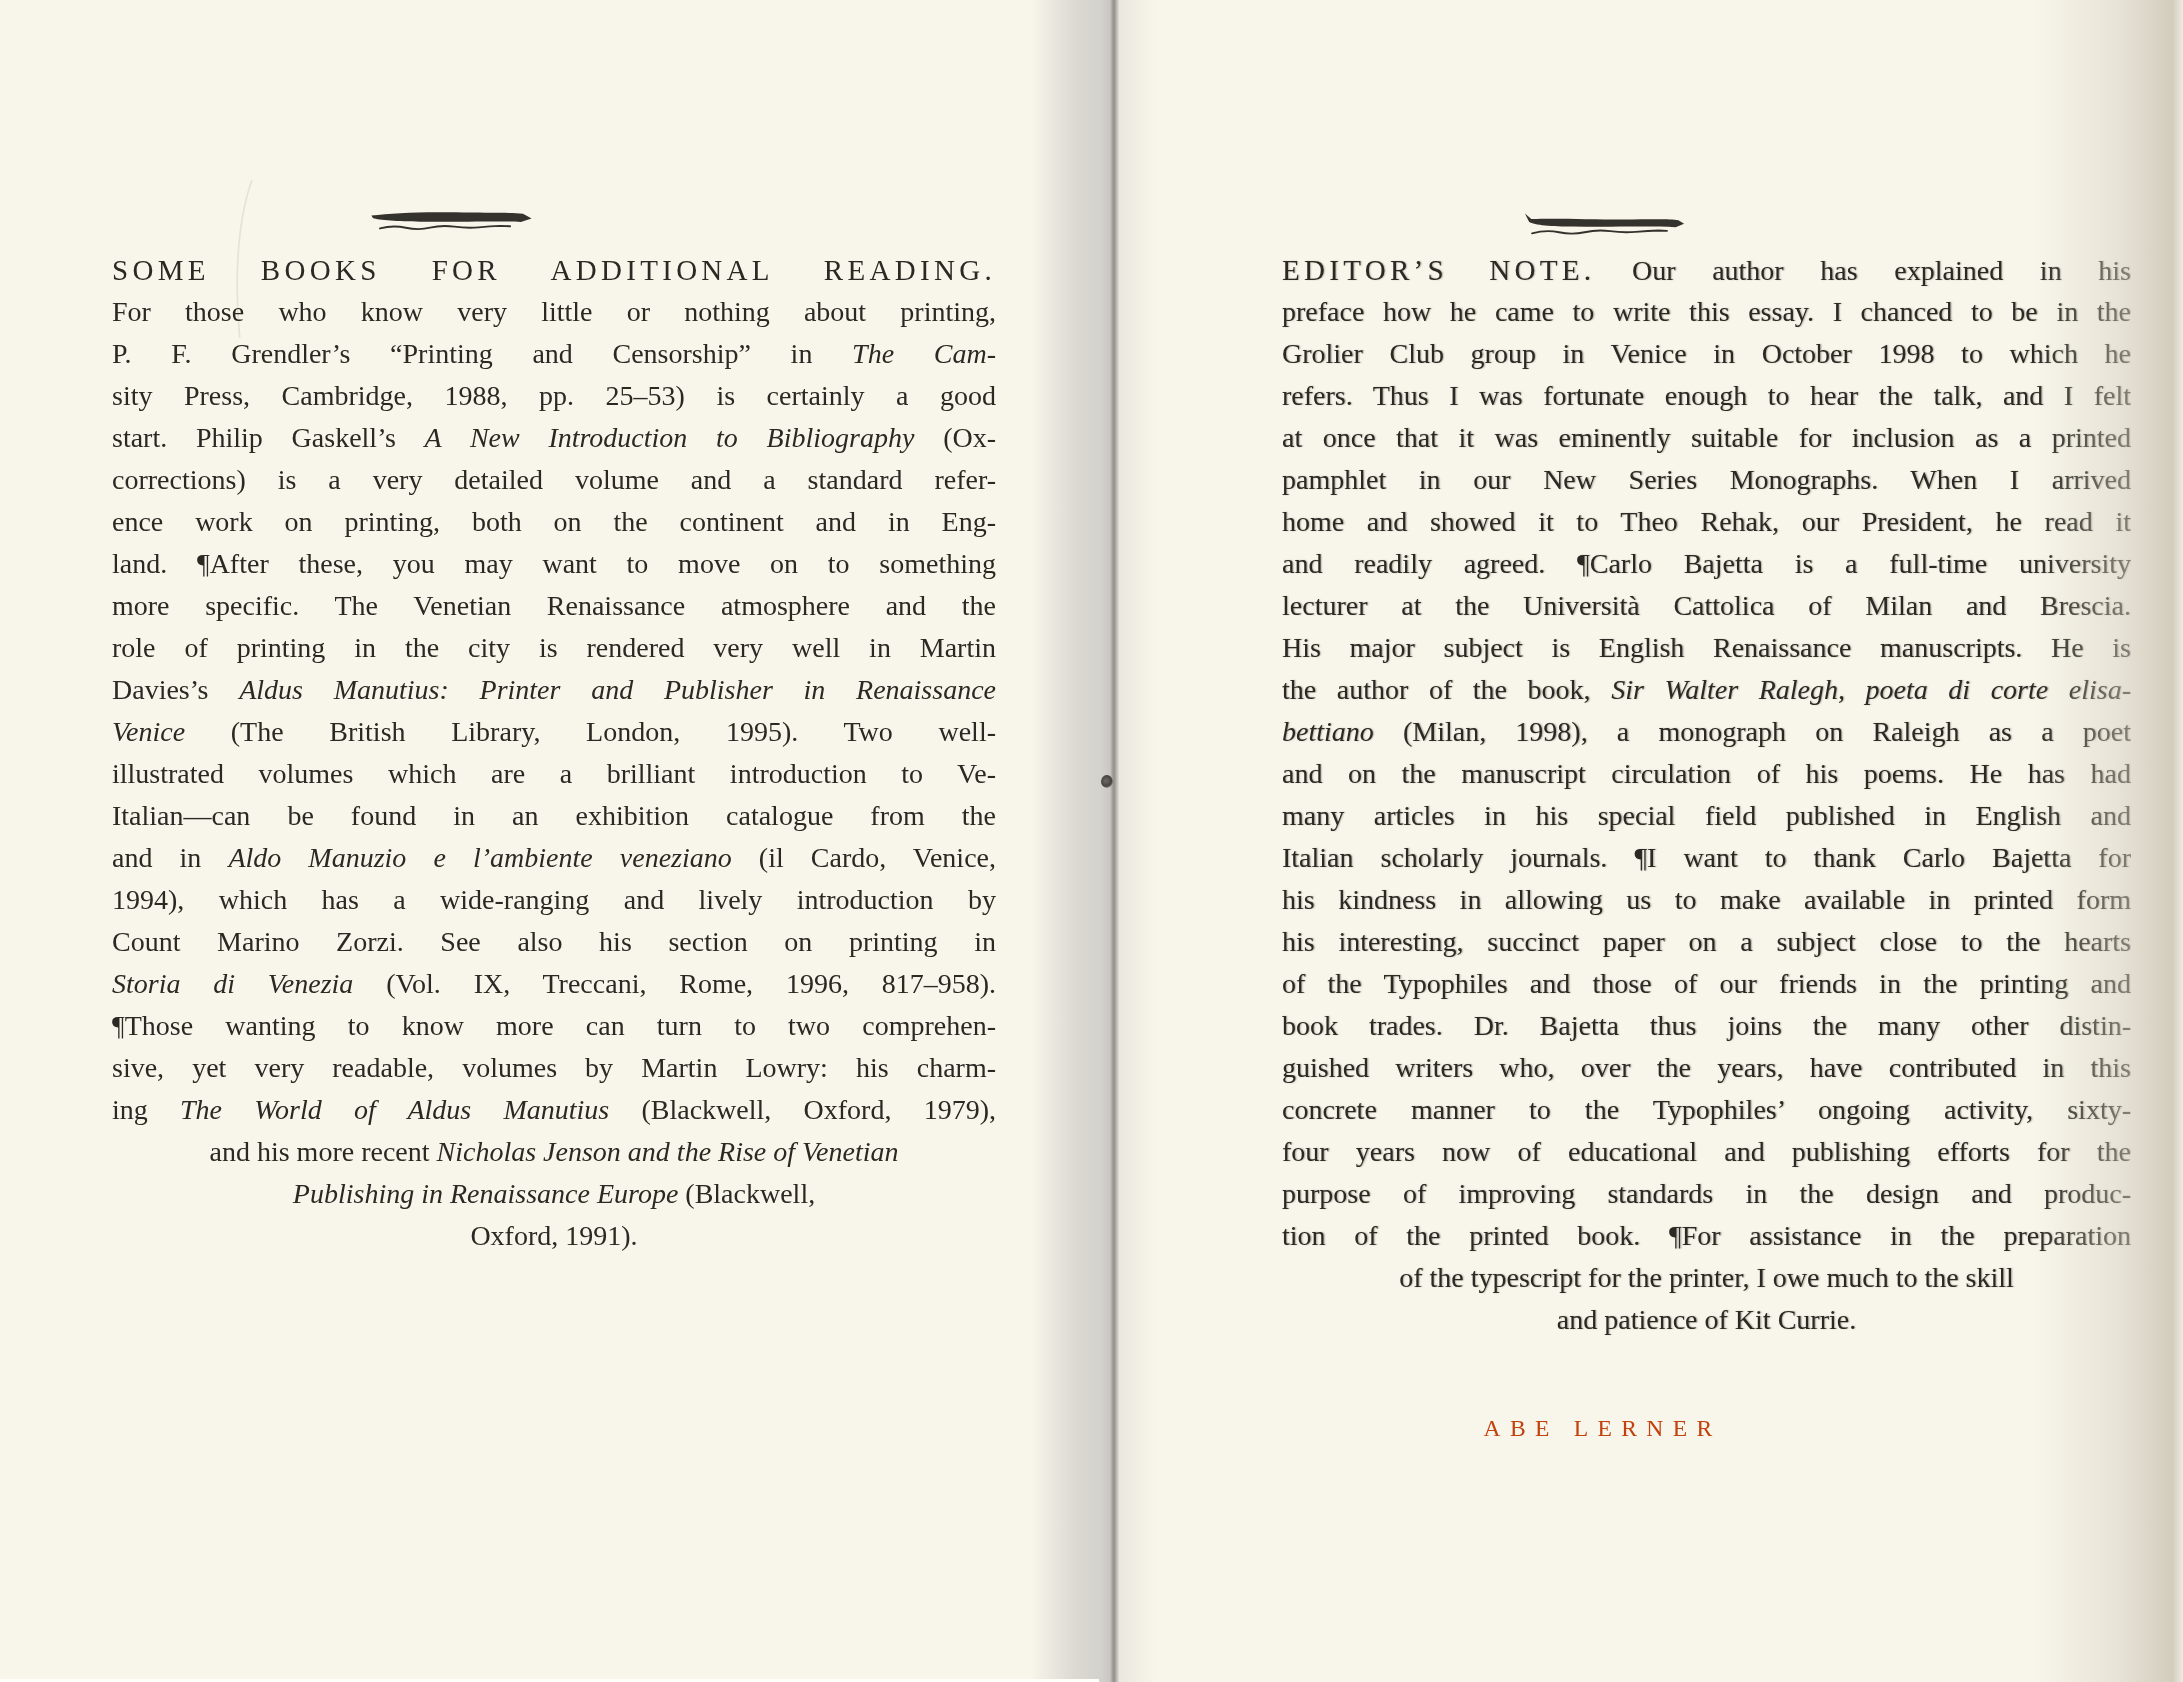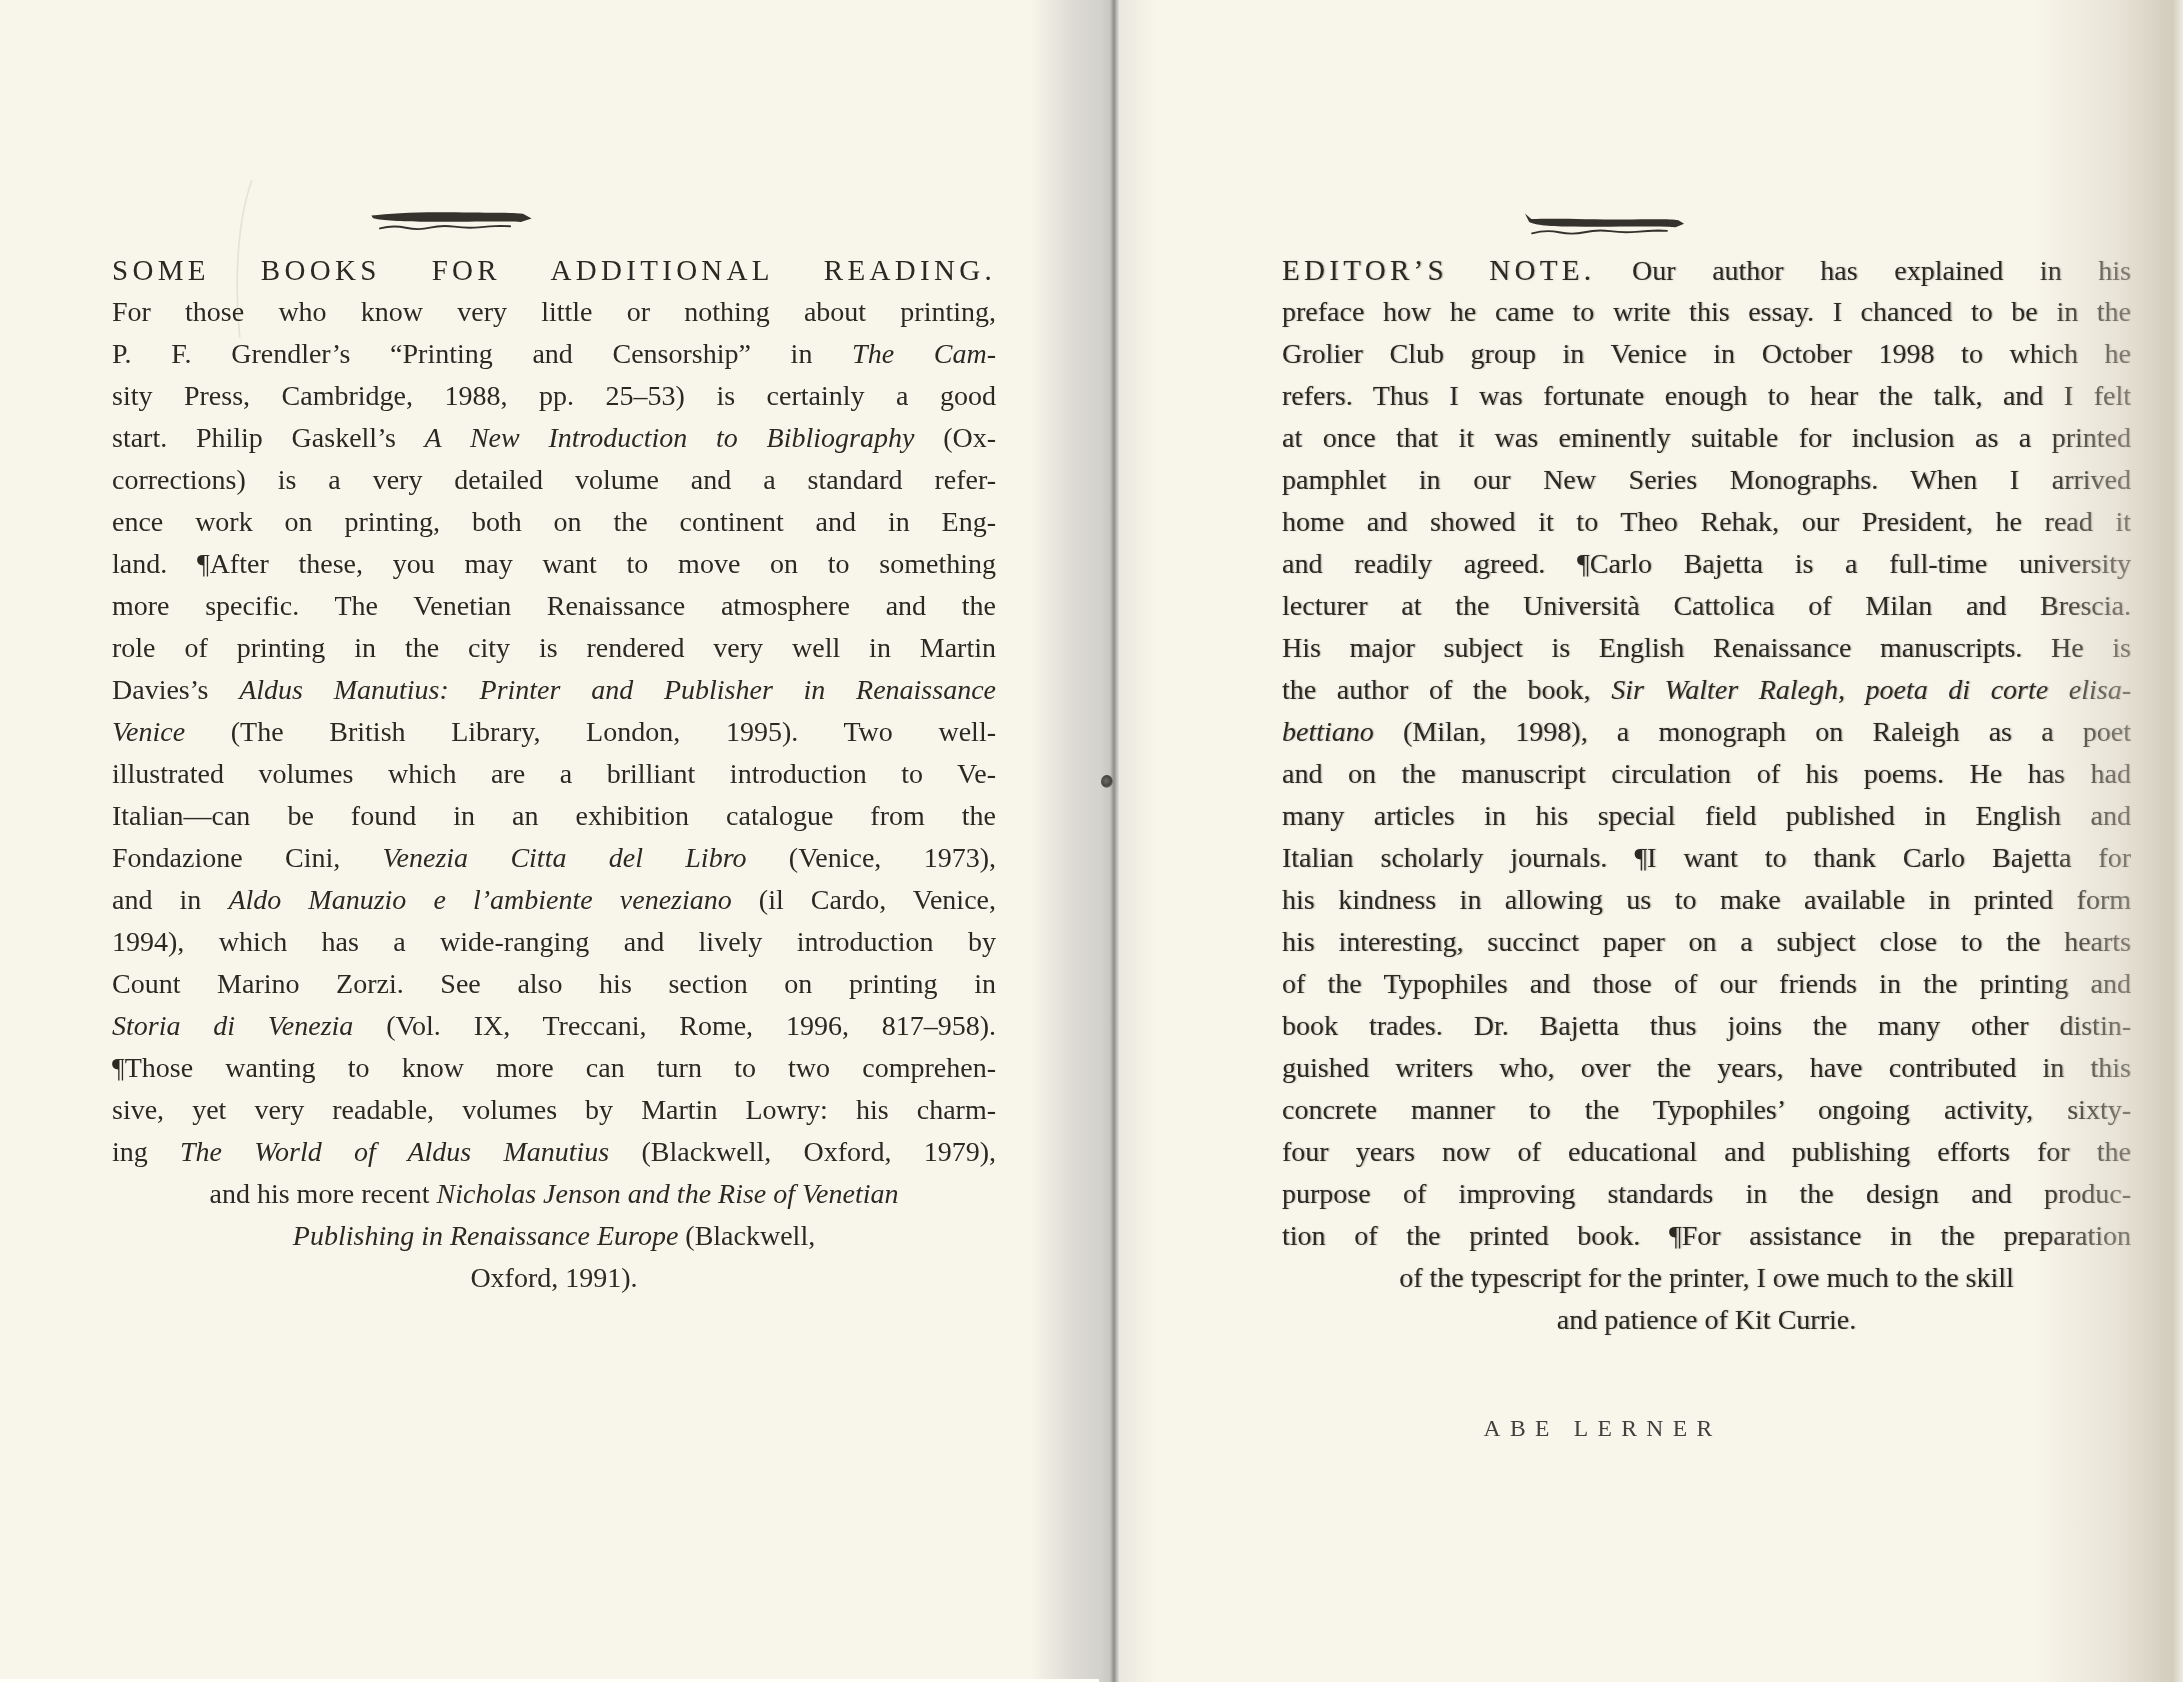--- a/index.html
+++ b/index.html
@@ -20,21 +20,21 @@
     overflow:hidden;white-space:normal;
   }
   .line::after{content:"";display:inline-block;width:100%;height:0;}
   .line.center{text-align:center;text-align-last:center;}
   .line.center::after{content:none;}
   .caps{font-size:29px;letter-spacing:4.3px;}
   .italic{font-style:italic;margin-top:19px;}
   #right-col .line{text-shadow:1.1px 0 1.3px rgba(70,66,58,0.38);}
   .signature{
     margin-top:74px;text-align:center;text-align-last:center;
-    font-size:23.6px;letter-spacing:9.3px;color:#404040;
+    font-size:23.6px;letter-spacing:9.3px;color:#c2410c;
     transform:translateX(-104px);
   }
   .spine{
     position:absolute;top:0;left:1031px;width:158px;height:1683px;
     background:linear-gradient(90deg,
       rgba(216,214,208,0) 0%,
       rgba(214,212,206,0.85) 28%,
       #d4d2cc 44%,
       #c9c7c1 50%,
       #8f8d88 52.5%,
@@ -84,21 +84,20 @@
       <div class="line"><span>start. Philip Gaskell’s </span><span class="italic">A New Introduction to Bibliography</span><span> (Ox-</span></div>
       <div class="line"><span>corrections) is a very detailed volume and a standard refer-</span></div>
       <div class="line"><span>ence work on printing, both on the continent and in Eng-</span></div>
       <div class="line"><span>land. ¶After these, you may want to move on to something</span></div>
       <div class="line"><span>more specific. The Venetian Renaissance atmosphere and the</span></div>
       <div class="line"><span>role of printing in the city is rendered very well in Martin</span></div>
       <div class="line"><span>Davies’s </span><span class="italic">Aldus Manutius: Printer and Publisher in Renaissance</span></div>
       <div class="line"><span class="italic">Venice</span><span> (The British Library, London, 1995). Two well-</span></div>
       <div class="line"><span>illustrated volumes which are a brilliant introduction to Ve-</span></div>
       <div class="line"><span>Italian—can be found in an exhibition catalogue from the</span></div>
-      <div class="line"><span>Fondazione Cini, </span><span class="italic">Venezia Citta del Libro</span><span> (Venice, 1973),</span></div>
       <div class="line"><span>and in </span><span class="italic">Aldo Manuzio e l’ambiente veneziano</span><span> (il Cardo, Venice,</span></div>
       <div class="line"><span>1994), which has a wide-ranging and lively introduction by</span></div>
       <div class="line"><span>Count Marino Zorzi. See also his section on printing in</span></div>
       <div class="line"><span class="italic">Storia di Venezia</span><span> (Vol. IX, Treccani, Rome, 1996, 817–958).</span></div>
       <div class="line"><span>¶Those wanting to know more can turn to two comprehen-</span></div>
       <div class="line"><span>sive, yet very readable, volumes by Martin Lowry: his charm-</span></div>
       <div class="line"><span>ing </span><span class="italic">The World of Aldus Manutius</span><span> (Blackwell, Oxford, 1979),</span></div>
       <div class="line center"><span>and his more recent </span><span class="italic">Nicholas Jenson and the Rise of Venetian</span></div>
       <div class="line center"><span class="italic">Publishing in Renaissance Europe</span><span> (Blackwell,</span></div>
       <div class="line center"><span>Oxford, 1991).</span></div>

